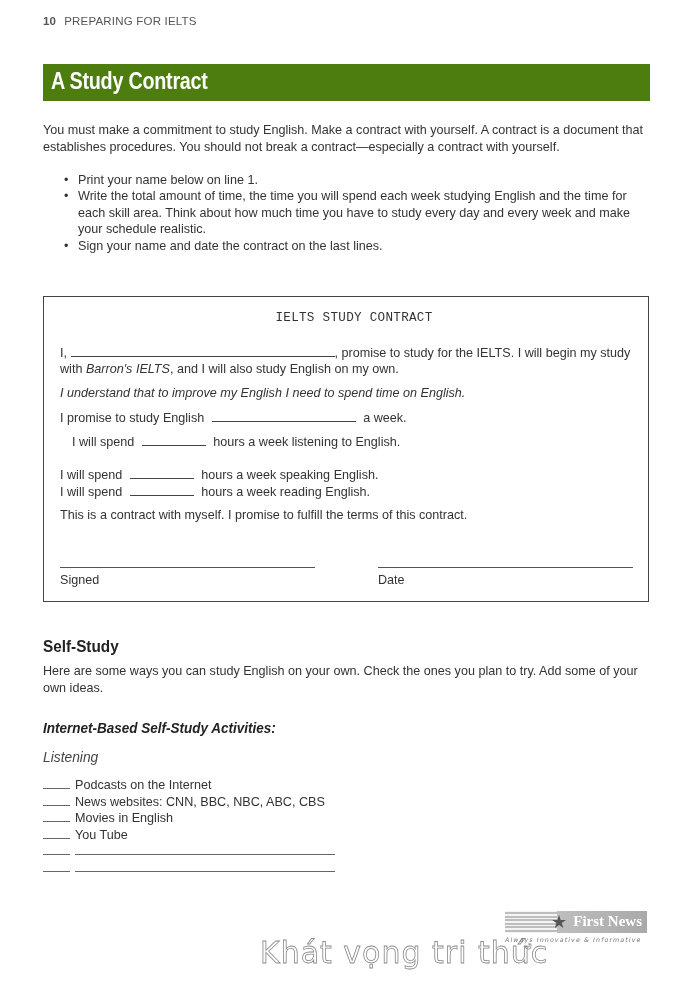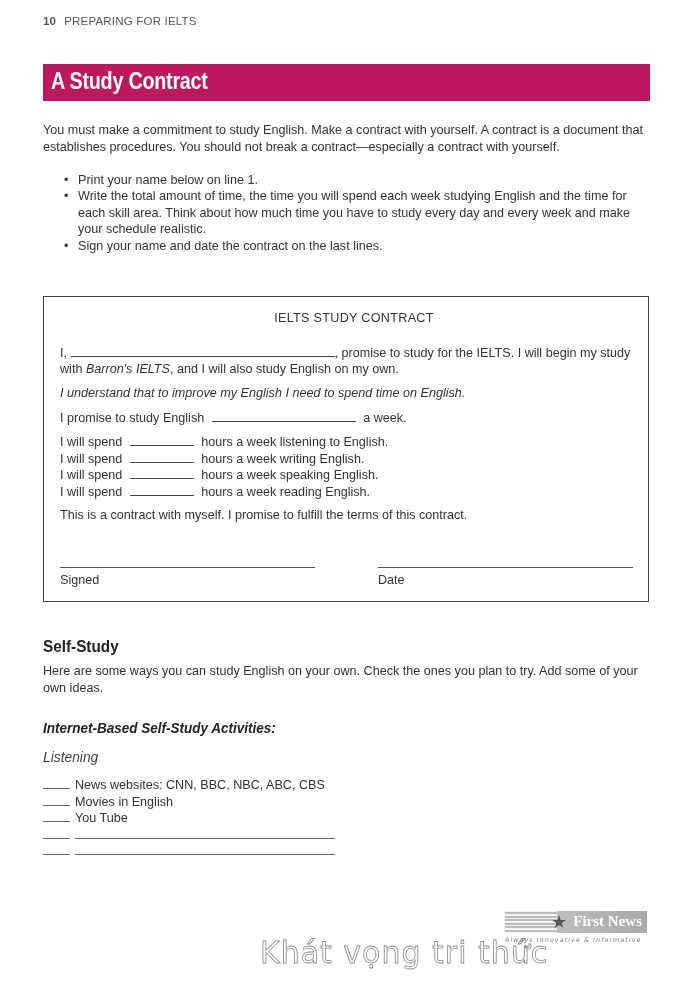--- a/index.html
+++ b/index.html
@@ -7,21 +7,21 @@
     width: 700px; height: 985px; position: relative; overflow: hidden;
     font-family: "Liberation Sans", sans-serif; color: #333333;
   }
   .running-head {
     position: absolute; left: 43px; top: 15px;
     font-size: 11.5px; color: #555; letter-spacing: 0.2px;
   }
   .running-head .pagenum { font-weight: bold; margin-right: 8px; }
   .title-bar {
     position: absolute; left: 43px; top: 64px; width: 607px; height: 37px;
-    background: #be185d;
+    background: #4d7c0f;
   }
   .title-bar h1 {
     margin: 0; position: absolute; left: 8px; top: 4px;
     font-family: "Liberation Sans", sans-serif; font-weight: bold;
     font-size: 23px; color: #ffffff; letter-spacing: -0.3px;
     transform: scaleX(0.86); transform-origin: left center;
   }
   .intro {
     position: absolute; left: 43px; top: 122px; width: 612px;
     font-size: 12.6px; line-height: 17px; margin: 0;
@@ -34,21 +34,21 @@
   .bullets li { position: relative; padding-left: 14px; }
   .bullets li::before {
     content: "\2022"; position: absolute; left: 0; top: 0;
   }
   .contract-box {
     position: absolute; left: 43px; top: 296px; width: 604px; height: 304px;
     border: 1.5px solid #444;
   }
   .contract-title {
     position: absolute; left: 16px; right: 0; top: 14px; text-align: center;
-    font-size: 12.6px; letter-spacing: 0.3px;
+    font-size: 12.6px; letter-spacing: 0.3px; font-family: Liberation Mono, monospace;
   }
   .cline { position: absolute; left: 16px; font-size: 12.6px; line-height: 16.5px; width: 580px; }
   .blank { display: inline-block; border-bottom: 1px solid #444; height: 12px; vertical-align: baseline; }
   .blank.name { width: 264px; }
   .blank.amount { width: 144px; margin: 0 4px; }
   .blank.hours { width: 64px; margin: 0 4px; }
   .sigline { position: absolute; top: 270px; border-top: 1px solid #555; }
   .siglabel { position: absolute; top: 276px; font-size: 12.6px; }
   .self-study-heading {
     position: absolute; left: 43px; top: 637px; margin: 0;
@@ -135,29 +135,24 @@
   <div class="cline" style="top:64px;">
     <span>with </span><em>Barron's IELTS</em><span>, and I will also study English on my own.</span>
   </div>
   <div class="cline" style="top:88px;font-style:italic;">I understand that to improve my English I need to spend time on English.</div>
   <div class="cline" style="top:112px;">
     <span>I promise to study English</span>
     <span class="blank amount"></span>
     <span>a week.</span>
   </div>
 
-  <div class="cline" style="top:136px;">
+  <div class="cline" style="top:136px;margin-left:12px;">
     <span>I will spend</span>
     <span class="blank hours"></span>
     <span>hours a week listening to English.</span>
-  </div>
-  <div class="cline" style="top:152.5px;">
-    <span>I will spend</span>
-    <span class="blank hours"></span>
-    <span>hours a week writing English.</span>
   </div>
   <div class="cline" style="top:169px;">
     <span>I will spend</span>
     <span class="blank hours"></span>
     <span>hours a week speaking English.</span>
   </div>
   <div class="cline" style="top:185.5px;">
     <span>I will spend</span>
     <span class="blank hours"></span>
     <span>hours a week reading English.</span>
@@ -170,20 +165,21 @@
   <div class="sigline" style="left:334px; width:255px;"></div>
   <div class="siglabel" style="left:334px;">Date</div>
 </div>
 
 <h2 class="self-study-heading">Self-Study</h2>
 <p class="self-study-intro">Here are some ways you can study English on your own. Check the ones you plan to try. Add some of your own ideas.</p>
 <h3 class="internet-heading">Internet-Based Self-Study Activities:</h3>
 <h4 class="listening-heading">Listening</h4>
 
 <ul class="activities">
+  <li><span class="check-blank"></span><span>Podcasts on the Internet</span></li>
   <li><span class="check-blank"></span><span>News websites: CNN, BBC, NBC, ABC, CBS</span></li>
   <li><span class="check-blank"></span><span>Movies in English</span></li>
   <li><span class="check-blank"></span><span>You Tube</span></li>
   <li><span class="check-blank"></span><span class="write-line"></span></li>
   <li><span class="check-blank"></span><span class="write-line"></span></li>
 </ul>
 
 <div class="watermark">
   <div class="wm-sub">Khát vọng tri thức</div>
 </div>

